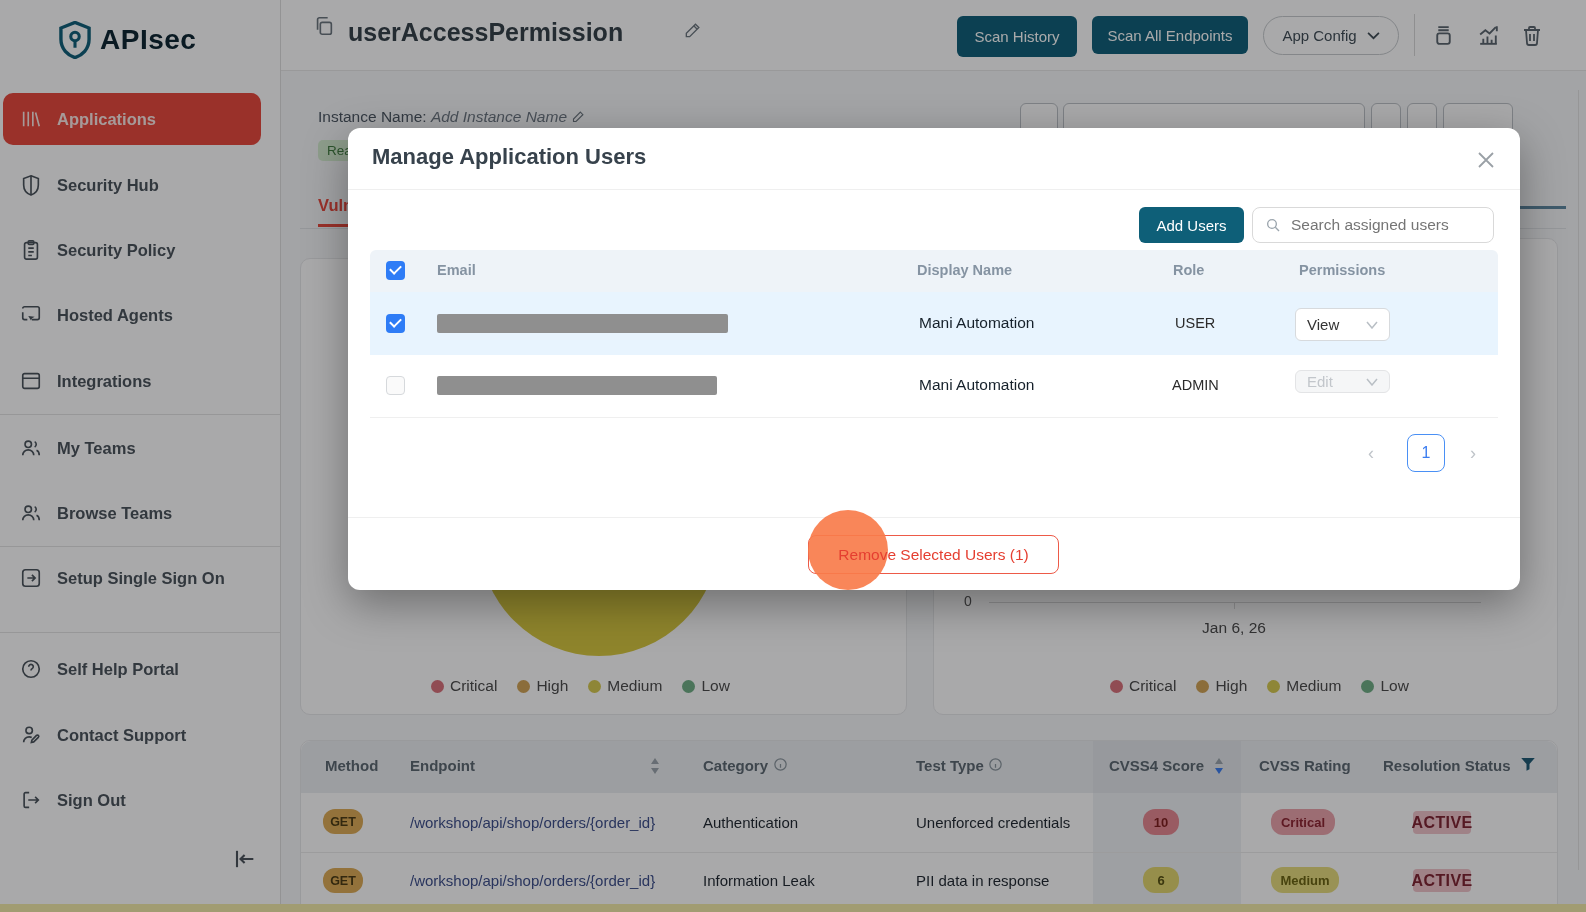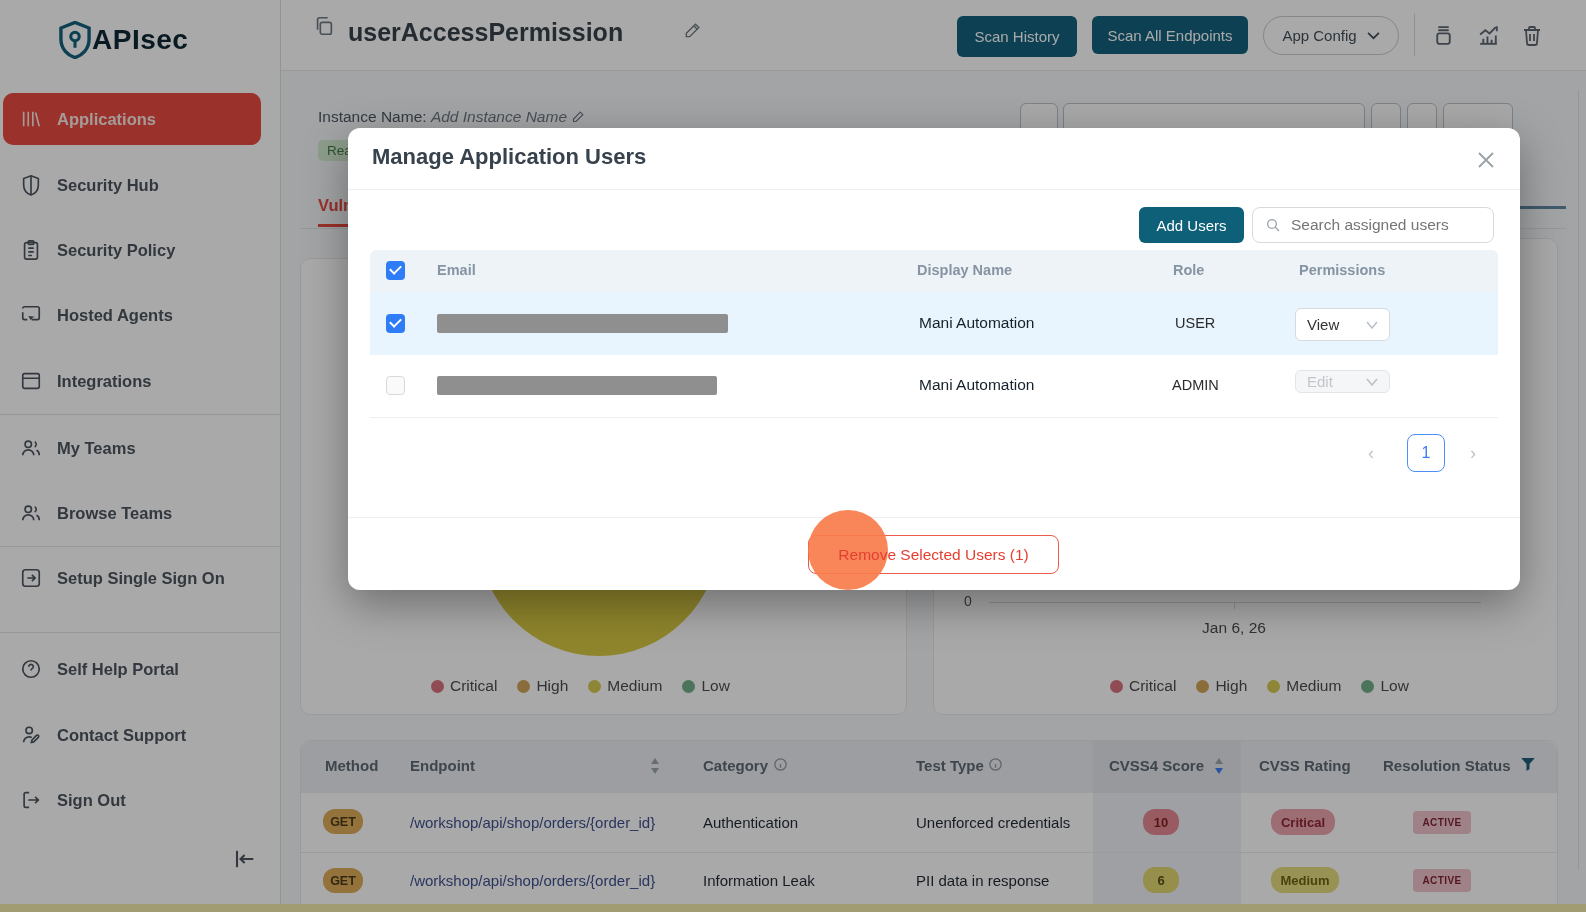--- a/index.html
+++ b/index.html
@@ -1,21 +1,21 @@
 <!DOCTYPE html>
 <html><head>
 <meta charset="utf-8">
 <style>
   html,body{margin:0;padding:0;background:#2a2a2a;}
   .stage{position:relative;width:1586px;height:912px;overflow:hidden;background:#F6F7F9;
          font-family:"Liberation Sans","DejaVu Sans",sans-serif;color:#333;}
   .abs{position:absolute;}
   
   .sidebar{left:0;top:0;width:280px;height:912px;background:#fff;border-right:1px solid #ddd;}
-  .logo{left:58px;top:18px;height:44px;display:flex;align-items:center;}
+  .logo{left:58px;top:18px;height:44px;display:flex;align-items:center;gap:8px;}
   .logo-text{font-size:28px;font-weight:bold;color:#0b2430;letter-spacing:.5px;}
   .nav-item{left:0;width:280px;height:52px;display:flex;align-items:center;gap:15px;padding-left:20px;box-sizing:border-box;
             color:#49525a;font-size:16.5px;font-weight:600;cursor:pointer;}
   .nav-item svg{flex:0 0 auto;}
   .nav-item.active{left:3px;width:258px;background:#E8473B;border-radius:10px;color:#fbe9e5;padding-left:17px;}
   .sb-div{left:0;width:280px;height:1px;background:#e3e3e3;}
   
   .hdr{left:281px;top:0;width:1305px;height:70px;background:#fff;border-bottom:1px solid #e6e6e6;}
   .hdr-title{font-size:25px;font-weight:bold;color:#333f47;}
   .btn-teal{background:#0E5F78;color:#fff;border:none;border-radius:6px;font-size:15px;
@@ -34,21 +34,21 @@
   .ghost{border:1px solid #bcc1c6;border-radius:6px;background:#fdfdfd;}
   
   .vt-head{background:#ECEFF2;border-radius:10px 10px 0 0;}
   .vt-h{color:#5b6770;font-size:15px;font-weight:bold;}
   .pill{display:flex;align-items:center;justify-content:center;font-weight:bold;border-radius:12px;}
   .pill.get{background:#DDAB55;color:#4a3a12;font-size:12.5px;}
   .pill.score-crit{background:#E78891;color:#7f1d1d;font-size:13px;}
   .pill.score-med{background:#E2D66E;color:#565010;font-size:13px;}
   .pill.rate-crit{background:#EBA3AB;color:#8c2330;font-size:13px;}
   .pill.rate-med{background:#E6DC7D;color:#6a6310;font-size:13px;}
-  .pill.status{background:#F0C3CA;color:#7e2230;font-size:10px;letter-spacing:.4px;border-radius:4px;}
+  .pill.status{background:#F0C3CA;color:#7e2230;font-size:16px;letter-spacing:.4px;border-radius:4px;}
   .ep-link{color:#3C4E8A;font-size:15px;}
   .cell{font-size:15px;color:#1e262e;}
   
   .overlay{left:0;top:0;width:1586px;height:912px;background:rgba(8,10,12,0.35);z-index:50;}
   .modal{left:348px;top:128px;width:1172px;height:462px;background:#fff;border-radius:12px;z-index:100;
          box-shadow:0 14px 44px rgba(0,0,0,.35);overflow:hidden;}
   .m-title{font-size:22px;font-weight:bold;color:#37424c;}
   .m-div{left:0;width:1172px;height:1px;background:#efefef;}
   .m-th{color:#8593A2;font-size:14.5px;font-weight:bold;}
   .cb{width:19px;height:19px;border-radius:4px;box-sizing:border-box;position:absolute;cursor:pointer;}

